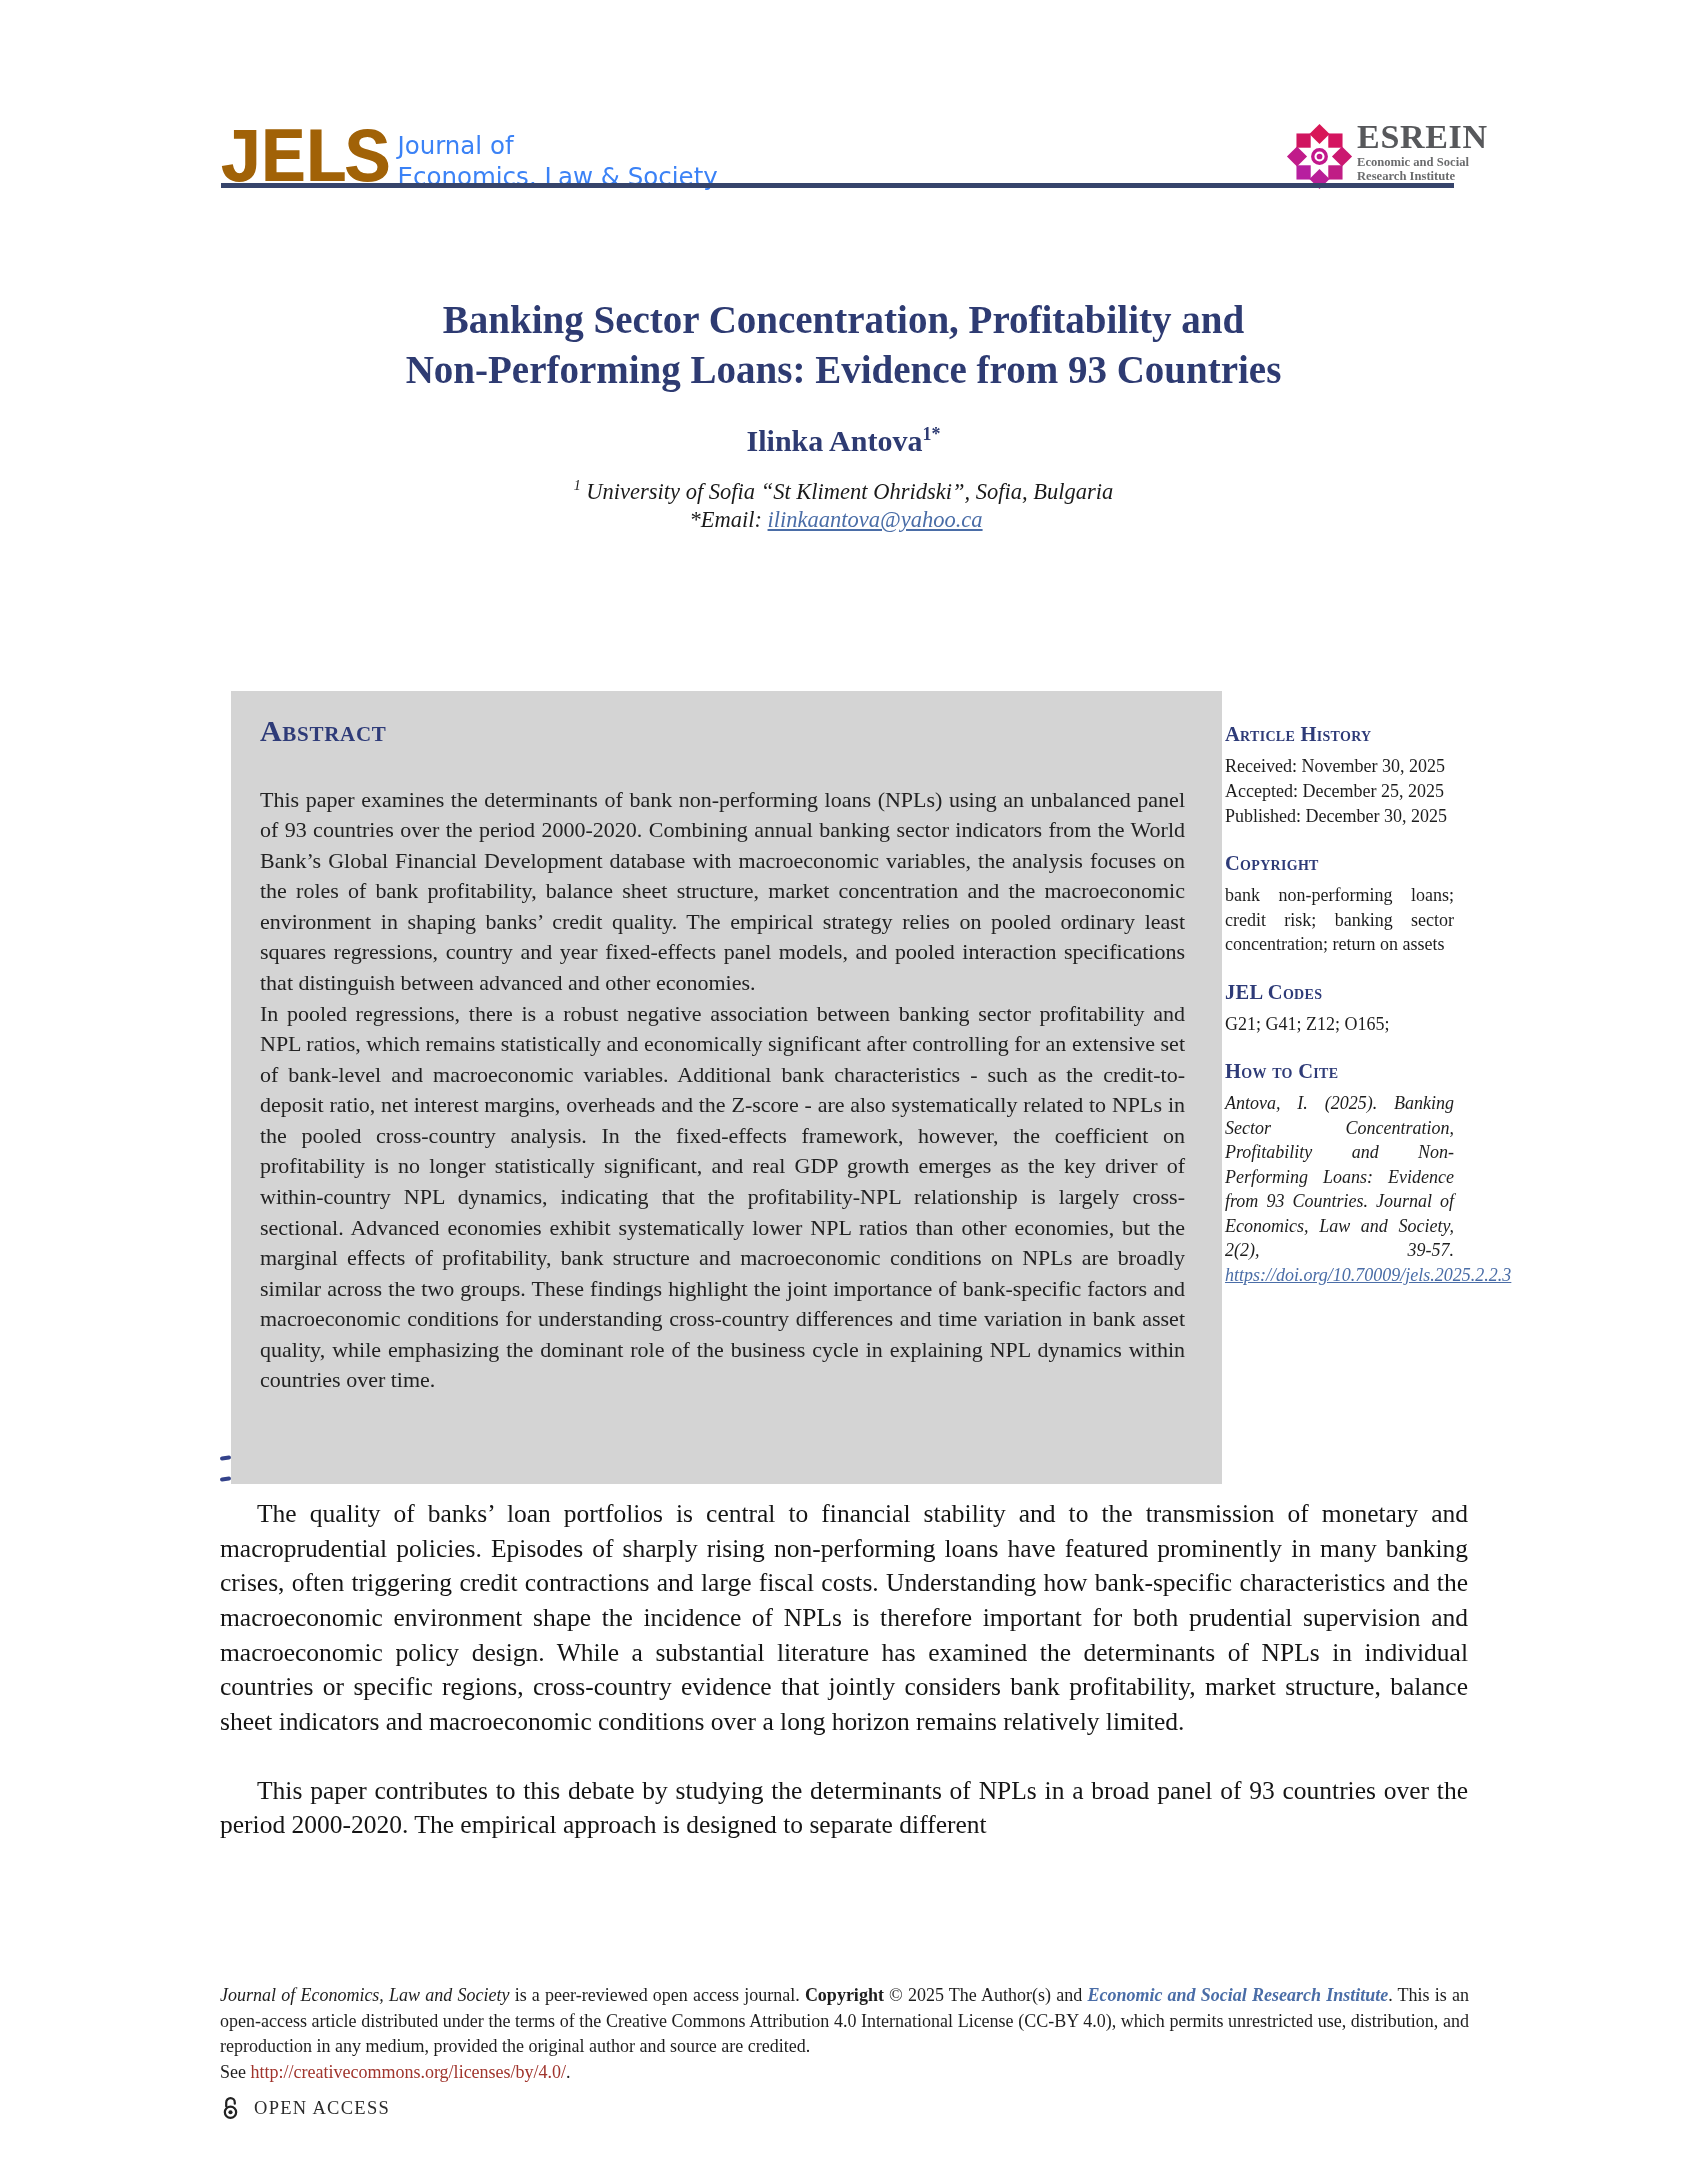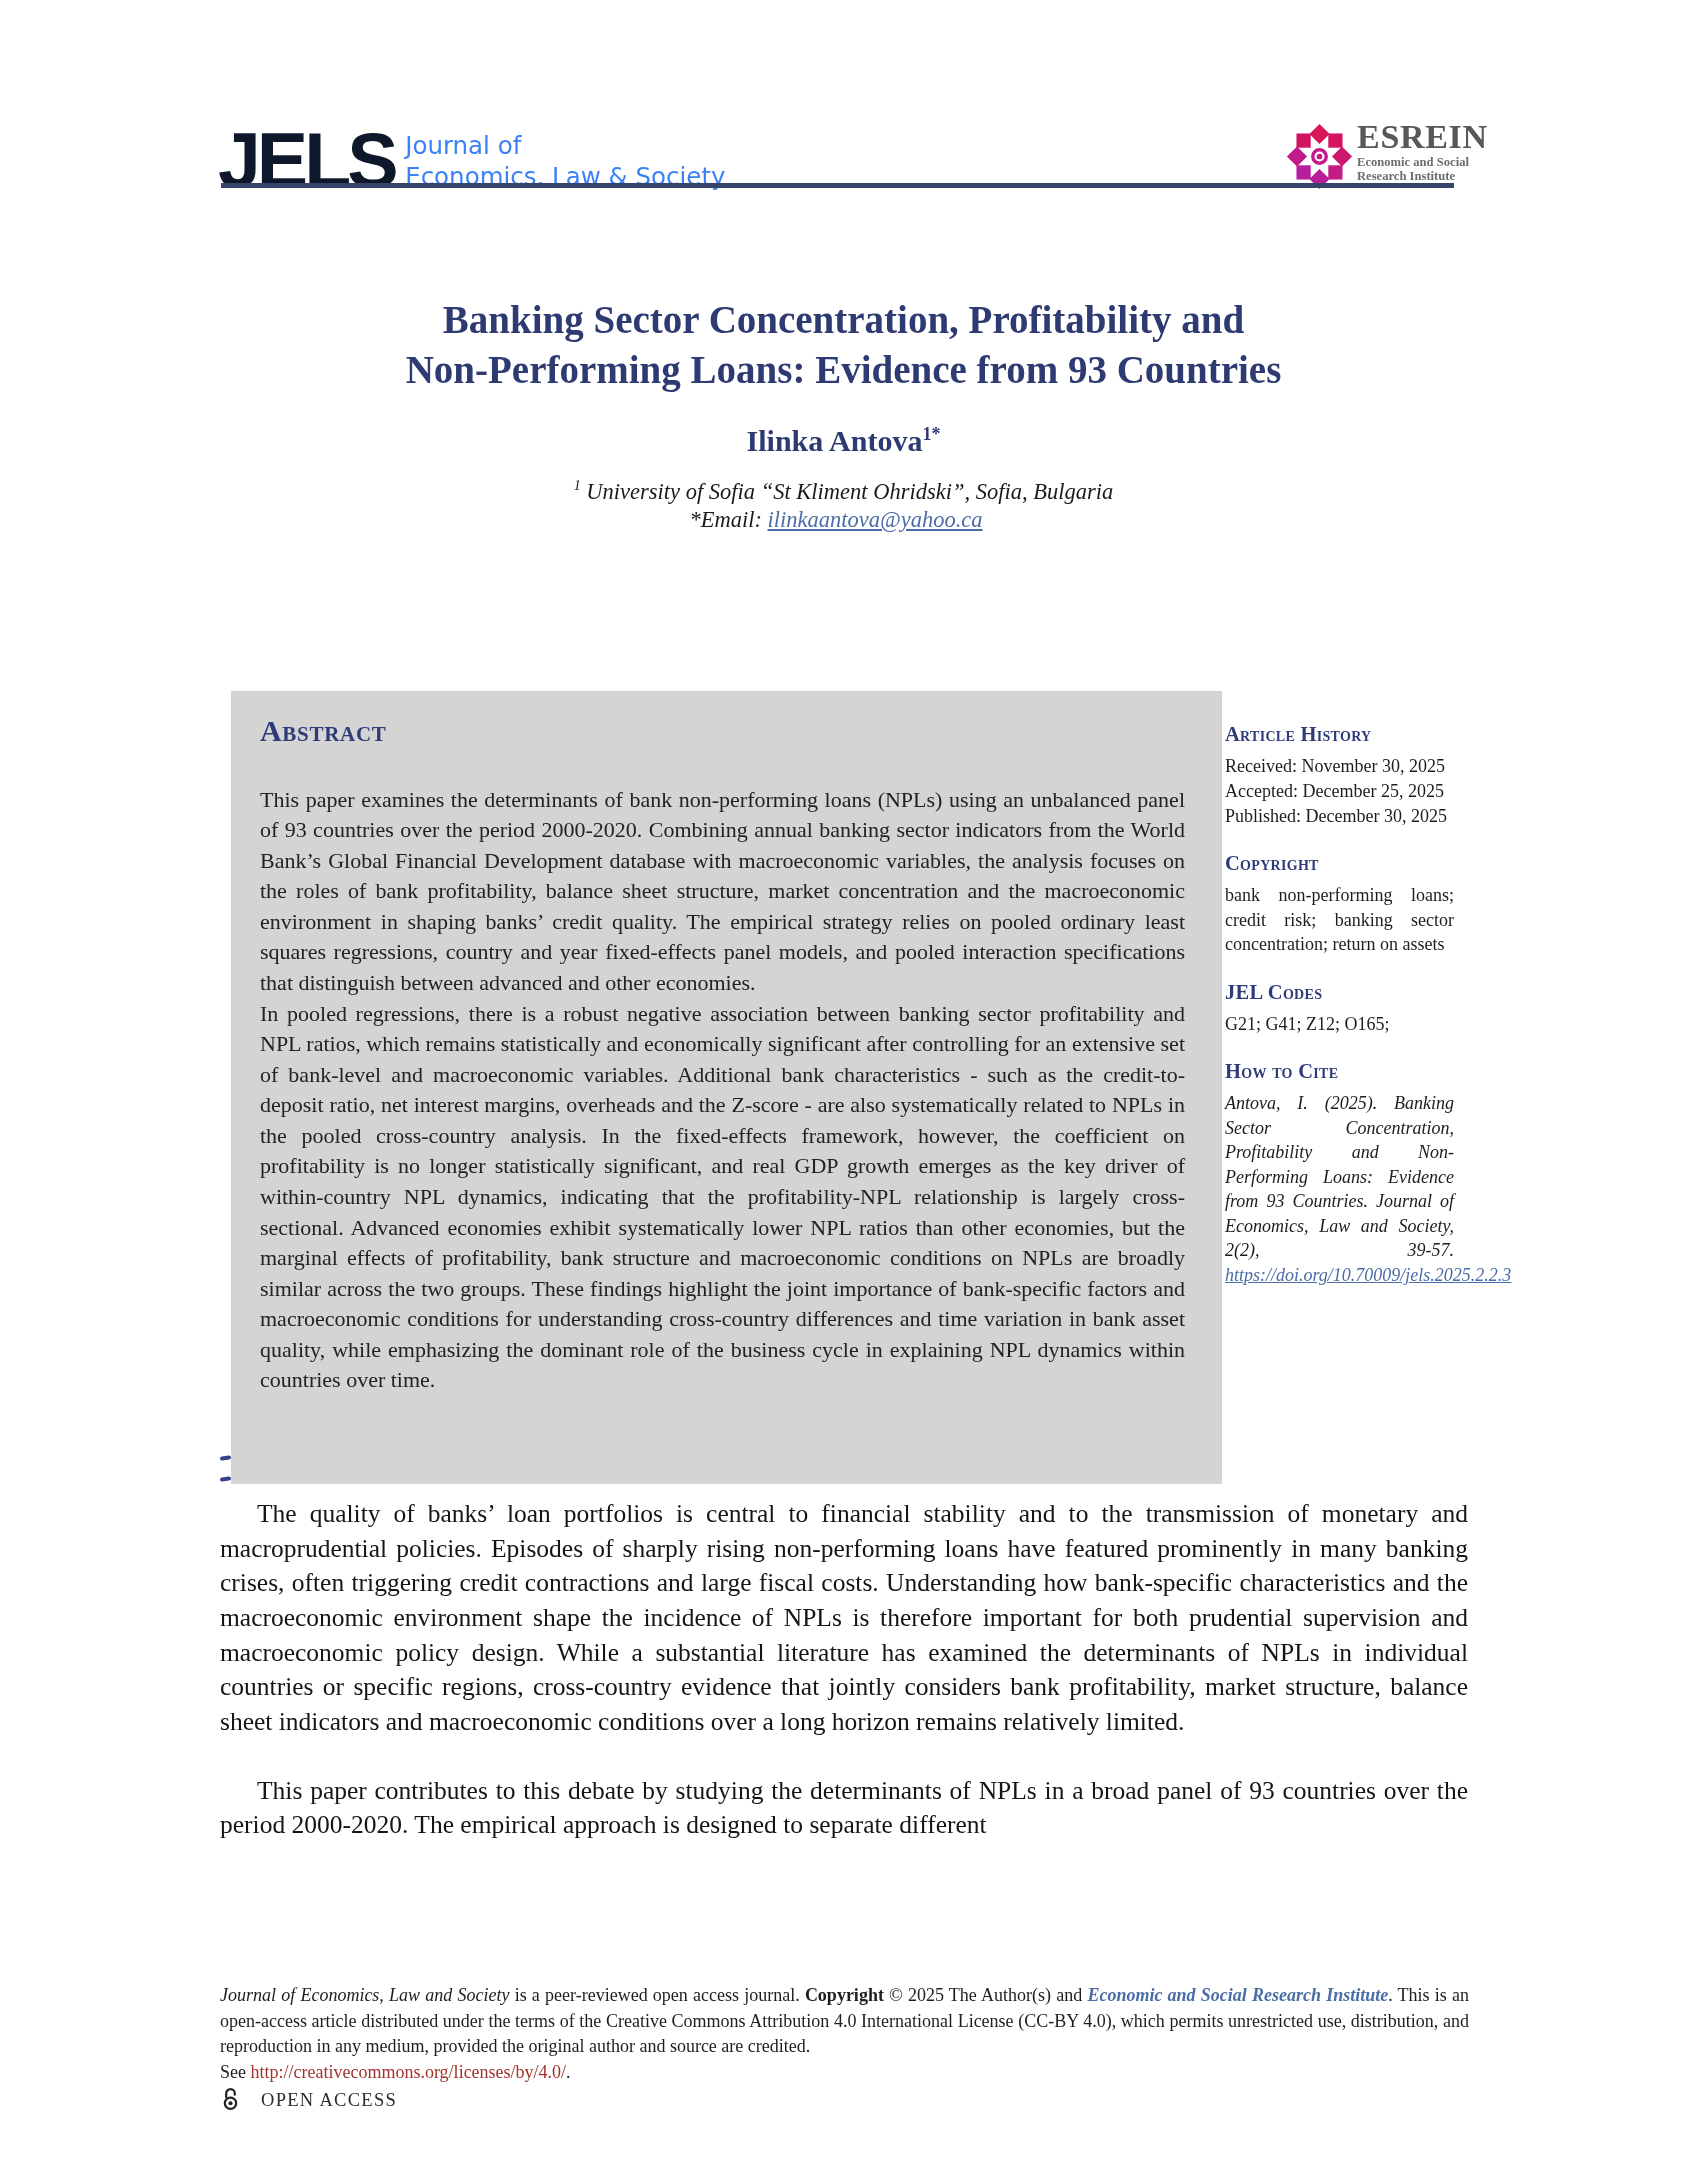--- a/index.html
+++ b/index.html
@@ -4,22 +4,22 @@
 <style>
   * { margin:0; padding:0; box-sizing:border-box; }
   body { background:#888; }
   .page {
     position:relative; width:1687px; height:2183px; background:#ffffff;
     font-family:"Liberation Serif", serif; overflow:hidden; margin:0 auto;
   }
   
   .jels-logo { position:absolute; left:218px; top:126px; display:flex; align-items:flex-start; gap:10.6px; }
   .jels-acronym {
-    font-family:Liberation Sans, sans-serif; font-weight:bold; font-size:77px; line-height:0.9;
-    color:#0f172a; letter-spacing:-4px;
+    font-family:Liberation Mono, monospace; font-weight:bold; font-size:77px; line-height:0.9;
+    color:#a16207; letter-spacing:-4px;
   }
   .jels-sub { font-family:"DejaVu Sans", sans-serif; font-size:24.5px; line-height:1.28; color:#3b82f6; margin-top:4px; }
   .esrein-logo { position:absolute; left:1282px; top:119px; display:flex; align-items:flex-start; gap:0; }
   .flower { width:75px; height:75px; }
   .esrein-text { display:flex; flex-direction:column; }
   .esrein-acronym { font-family:"Liberation Serif", serif; font-weight:bold; font-size:34px; line-height:1.05; color:#57585b; letter-spacing:0.7px; }
   .esrein-sub { font-size:12.6px; font-weight:bold; color:#6b6c6e; line-height:1.15; }
   .header-rule { position:absolute; left:221px; top:183px; width:1233px; height:5.3px; background:#36446b; }
   
   .title {
@@ -62,21 +62,21 @@
   .body-text { position:absolute; left:220px; top:1497px; width:1248px; font-size:25.5px; line-height:1.36; text-align:justify; color:#151515; }
   .body-text p { text-indent:37px; }
   .body-text p + p { margin-top:34px; }
   
   .footer { position:absolute; left:220px; top:1983px; width:1249px; font-size:18px; line-height:1.42; color:#1e1e1e; }
   .footer .legal { text-align:justify; }
   .footer i { font-style:italic; }
   .footer b { font-weight:bold; }
   .institute-link { color:#4a6da7; font-style:italic; font-weight:bold; text-decoration:none; }
   .cc-link { color:#a0342c; text-decoration:none; }
-  .oa-line { margin-top:2px; display:flex; align-items:flex-start; gap:20px; }
+  .oa-line { margin-top:10px; display:flex; align-items:center; gap:13px; }
   .oa-label { font-size:18.5px; letter-spacing:1.3px; color:#2b2b2b; }
   .oa-icon { width:21px; height:24px; }
 </style>
 </head>
 <body>
 
 <div class="page">
 
   <div class="jels-logo">
     <span class="jels-acronym">JELS</span>

